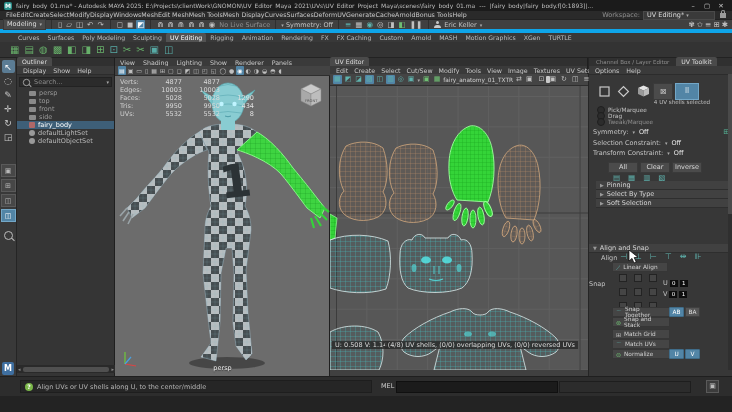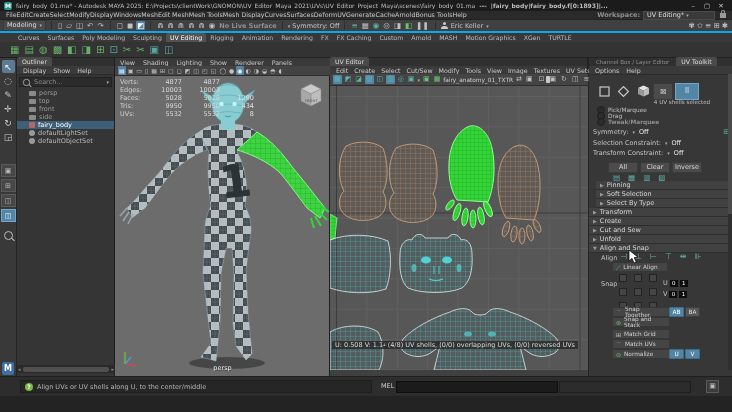--- a/index.html
+++ b/index.html
@@ -1,36 +1,36 @@
 <!DOCTYPE html>
 <html><head>
 <meta charset="utf-8">
 <style>
   html,body{margin:0;padding:0;background:#111;}
   #stage{position:relative;width:732px;height:412px;background:#252525;overflow:hidden;
          font-family:"DejaVu Sans",sans-serif;font-size:6.5px;color:#c3c3c3;}
   .r{position:absolute;}
   .row{display:flex;align-items:center;}
   .nw{white-space:nowrap;}
-  .dim{color:#8f8f8f;font-weight:bold;}
+  .dim{color:#8f8f8f;}
   .wt{color:#e8e8e8;}
   
   #titlebar{left:0;top:0;width:732px;height:11px;background:#1b1b1b;display:flex;align-items:center;gap:4px;padding:0 4px;box-sizing:border-box;}
   #titlebar .appico{width:8px;height:8px;background:#2a8f8a;border-radius:2px;color:#fff;font-size:6px;font-weight:bold;text-align:center;line-height:8px;}
   #titlebar .t{font-size:6px;color:#bdbdbd;overflow:hidden;white-space:nowrap;}
   .winbtn{width:14px;text-align:center;color:#cfcfcf;font-size:6.5px;}
   
   #menubar{left:0;top:11px;width:732px;height:9px;background:#2a2a2a;display:flex;align-items:center;gap:6px;padding:0 6px;box-sizing:border-box;border-bottom:1px solid #222;}
   .mi{color:#c9c9c9;font-size:6.3px;white-space:nowrap;}
   #wsbox{margin-left:auto;display:flex;align-items:center;gap:3px;}
   #wsdd{background:#3a3a3a;border:1px solid #4a4a4a;padding:0 3px;height:7px;line-height:7px;color:#ddd;min-width:64px;}
   .lock{width:6px;height:5px;background:#9a9a9a;position:relative;margin-left:2px;}
   .lock:before{content:'';position:absolute;left:1px;top:-3px;width:2px;height:3px;border:1px solid #9a9a9a;border-bottom:none;border-radius:2px 2px 0 0;}
   
-  #statusline{left:0;top:20px;width:732px;height:13px;background:#404040;display:flex;align-items:center;gap:3px;padding:0 3px;box-sizing:border-box;border-bottom:2px solid #0ea5e9;}
+  #statusline{left:0;top:20px;width:732px;height:13px;background:#404040;display:flex;align-items:center;gap:3px;padding:0 3px;box-sizing:border-box;border-bottom:4px solid #0ea5e9;}
   .sep{width:1px;height:9px;background:#2e2e2e;margin:0 2px;}
   .dd{background:#4a4a4a;border:1px solid #383838;height:9px;line-height:9px;padding:0 3px;color:#ddd;display:flex;align-items:center;gap:3px;}
   .ic{font-size:7.5px;color:#c0c0c0;line-height:9px;padding:0 1px;}
   .ic.hl{background:#5285a6;color:#fff;border-radius:1px;}
   .ic.grn{color:#6fbf73;}
   .ic.teal{color:#5fb3ae;}
   .caret{font-size:5px;color:#aaa;}
   .person{width:7px;height:7px;position:relative;display:inline-block;}
   .person:before{content:'';position:absolute;left:2px;top:0;width:3px;height:3px;border-radius:50%;background:#c9c9c9;}
   .person:after{content:'';position:absolute;left:0;top:3.5px;width:7px;height:3.5px;border-radius:3px 3px 0 0;background:#c9c9c9;}
@@ -598,67 +598,48 @@
       </div>
 
     <div class="r" style="left:0;top:123px;width:143px">
 
     <div class="sechead ind" style="position:relative;margin-bottom:0">
           <span class="arr">▶</span>
           <span>Pinning</span>
         </div>
         <div class="sechead ind" style="position:relative;margin-bottom:0">
           <span class="arr">▶</span>
-          <span>Soft Selection</span>
+          <span>Select By Type</span>
         </div>
         <div class="sechead ind" style="position:relative;margin-bottom:0">
           <span class="arr">▶</span>
-          <span>Select By Type</span>
-        </div>
-      </div>
-
-    <div class="r" style="left:0;top:150px;width:143px">
-
-    <div class="sechead" style="position:relative;margin-bottom:0">
-          <span class="arr">▶</span>
-          <span>Transform</span>
-        </div>
-        <div class="sechead" style="position:relative;margin-bottom:0">
-          <span class="arr">▶</span>
-          <span>Create</span>
-        </div>
-        <div class="sechead" style="position:relative;margin-bottom:0">
-          <span class="arr">▶</span>
-          <span>Cut and Sew</span>
-        </div>
-        <div class="sechead" style="position:relative;margin-bottom:0">
-          <span class="arr">▶</span>
-          <span>Unfold</span>
-        </div>
-      </div>
+          <span>Soft Selection</span>
+        </div>
+      </div>
+
     <div class="sechead" style="top:186px">
         <span class="arr">▼</span>
         <span>Align and Snap</span>
       </div>
 
     <span class="r" style="left:12px;top:196px">Align</span>
     <div class="r row" style="left:30px;top:194px;gap:6px">
         <span class="ic teal" style="font-size:8px">⊣</span>
         <span class="ic teal" style="font-size:8px">⊥</span>
         <span class="ic teal" style="font-size:8px">⊢</span>
         <span class="ic teal" style="font-size:8px">⊤</span>
         <span class="ic teal" style="font-size:8px">⇹</span>
         <span class="ic teal" style="font-size:8px">⊪</span>
       </div>
     <div class="r flatbtn" style="left:23px;top:204px;width:48px">
       <span class="ic teal" style="font-size:6px;padding:0">⟋</span>
       <span>Linear Align</span>
     </div>
 
-    <span class="r" style="left:12px;top:222px">Snap</span>
+    <span class="r" style="left:0;top:222px">Snap</span>
     <div class="r" style="left:30px;top:216px;display:grid;grid-template-columns:repeat(3,6px);grid-gap:6px 9px">
       <span class="cb"></span>
         <span class="cb"></span>
         <span class="cb"></span>
       <span class="cb"></span>
         <span class="cb"></span>
         <span class="cb"></span>
       <span class="cb"></span>
         <span class="cb"></span>
         <span class="cb"></span>

